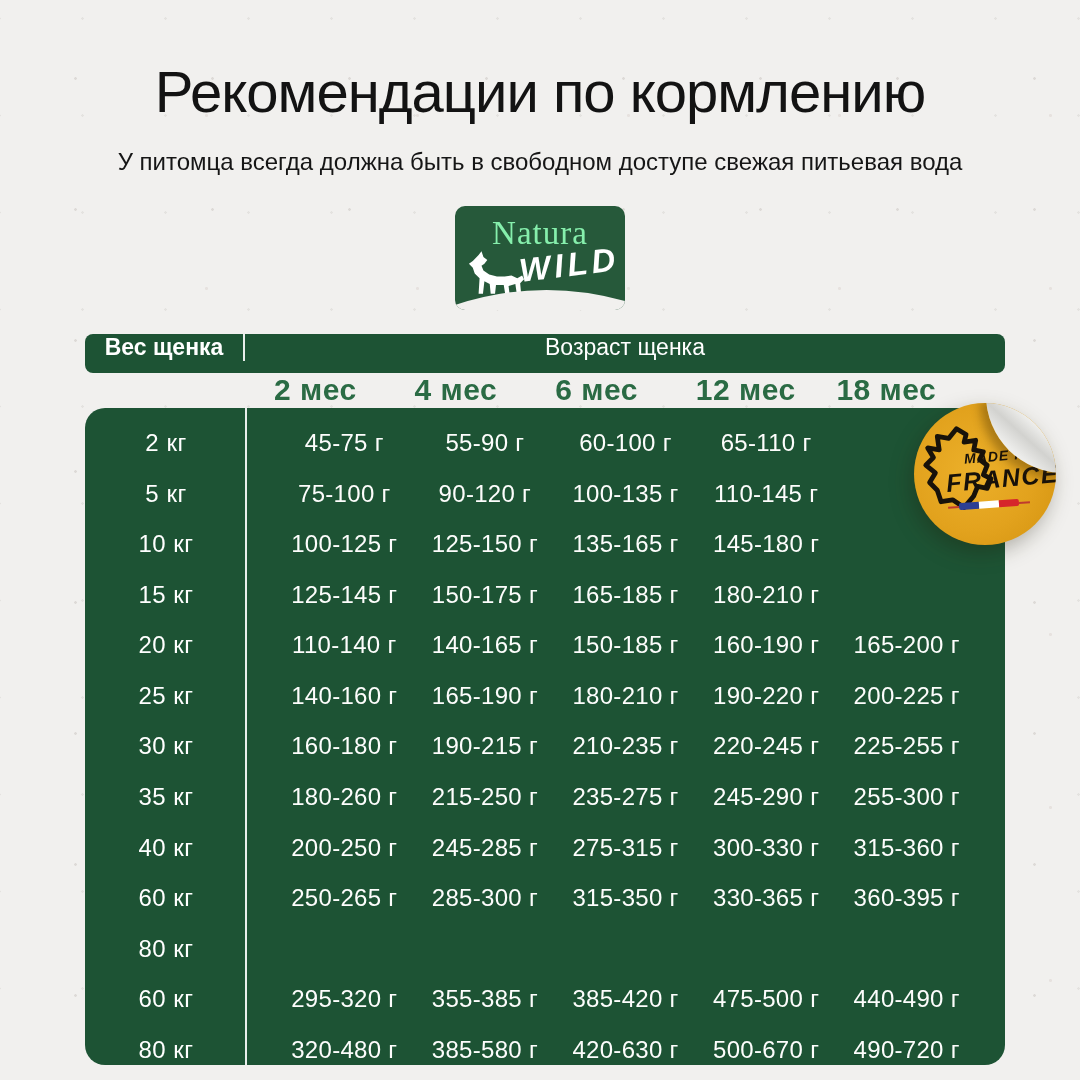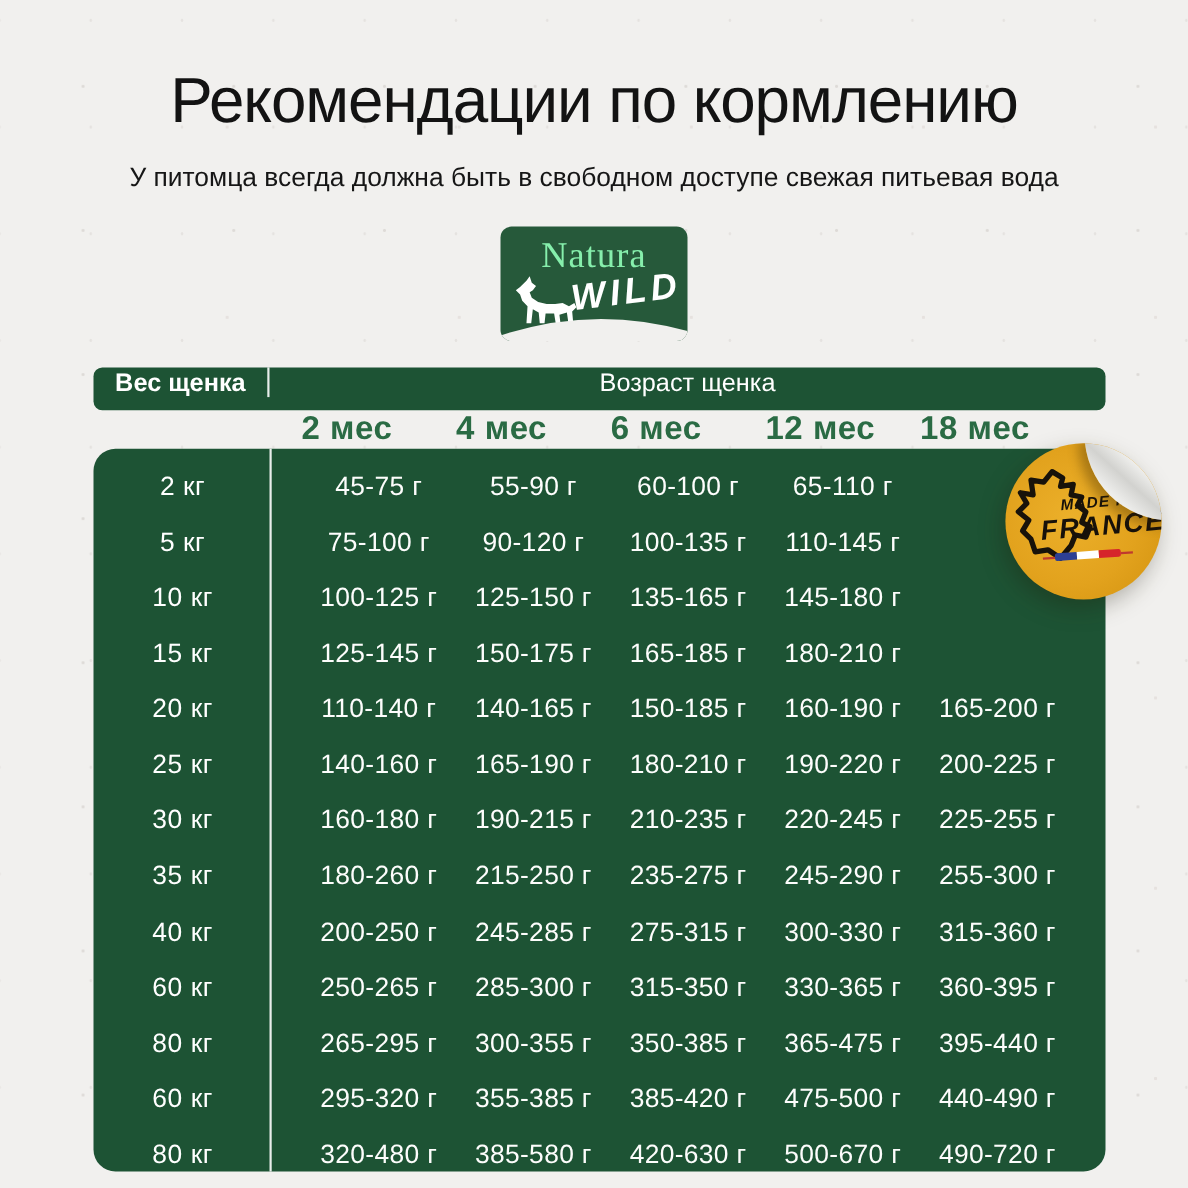--- a/index.html
+++ b/index.html
@@ -252,27 +252,20 @@
           <div class="vals">
             <div class="cell-val">250-265 г</div>
             <div class="cell-val">285-300 г</div>
             <div class="cell-val">315-350 г</div>
             <div class="cell-val">330-365 г</div>
             <div class="cell-val">360-395 г</div>
           </div>
         </div>
         <div class="t-row">
           <div class="cell-weight">80 кг</div>
-          <div class="vals">
-            <div class="cell-val">265-295 г</div>
-            <div class="cell-val">300-355 г</div>
-            <div class="cell-val">350-385 г</div>
-            <div class="cell-val">365-475 г</div>
-            <div class="cell-val">395-440 г</div>
-          </div>
         </div>
         <div class="t-row">
           <div class="cell-weight">60 кг</div>
           <div class="vals">
             <div class="cell-val">295-320 г</div>
             <div class="cell-val">355-385 г</div>
             <div class="cell-val">385-420 г</div>
             <div class="cell-val">475-500 г</div>
             <div class="cell-val">440-490 г</div>
           </div>

